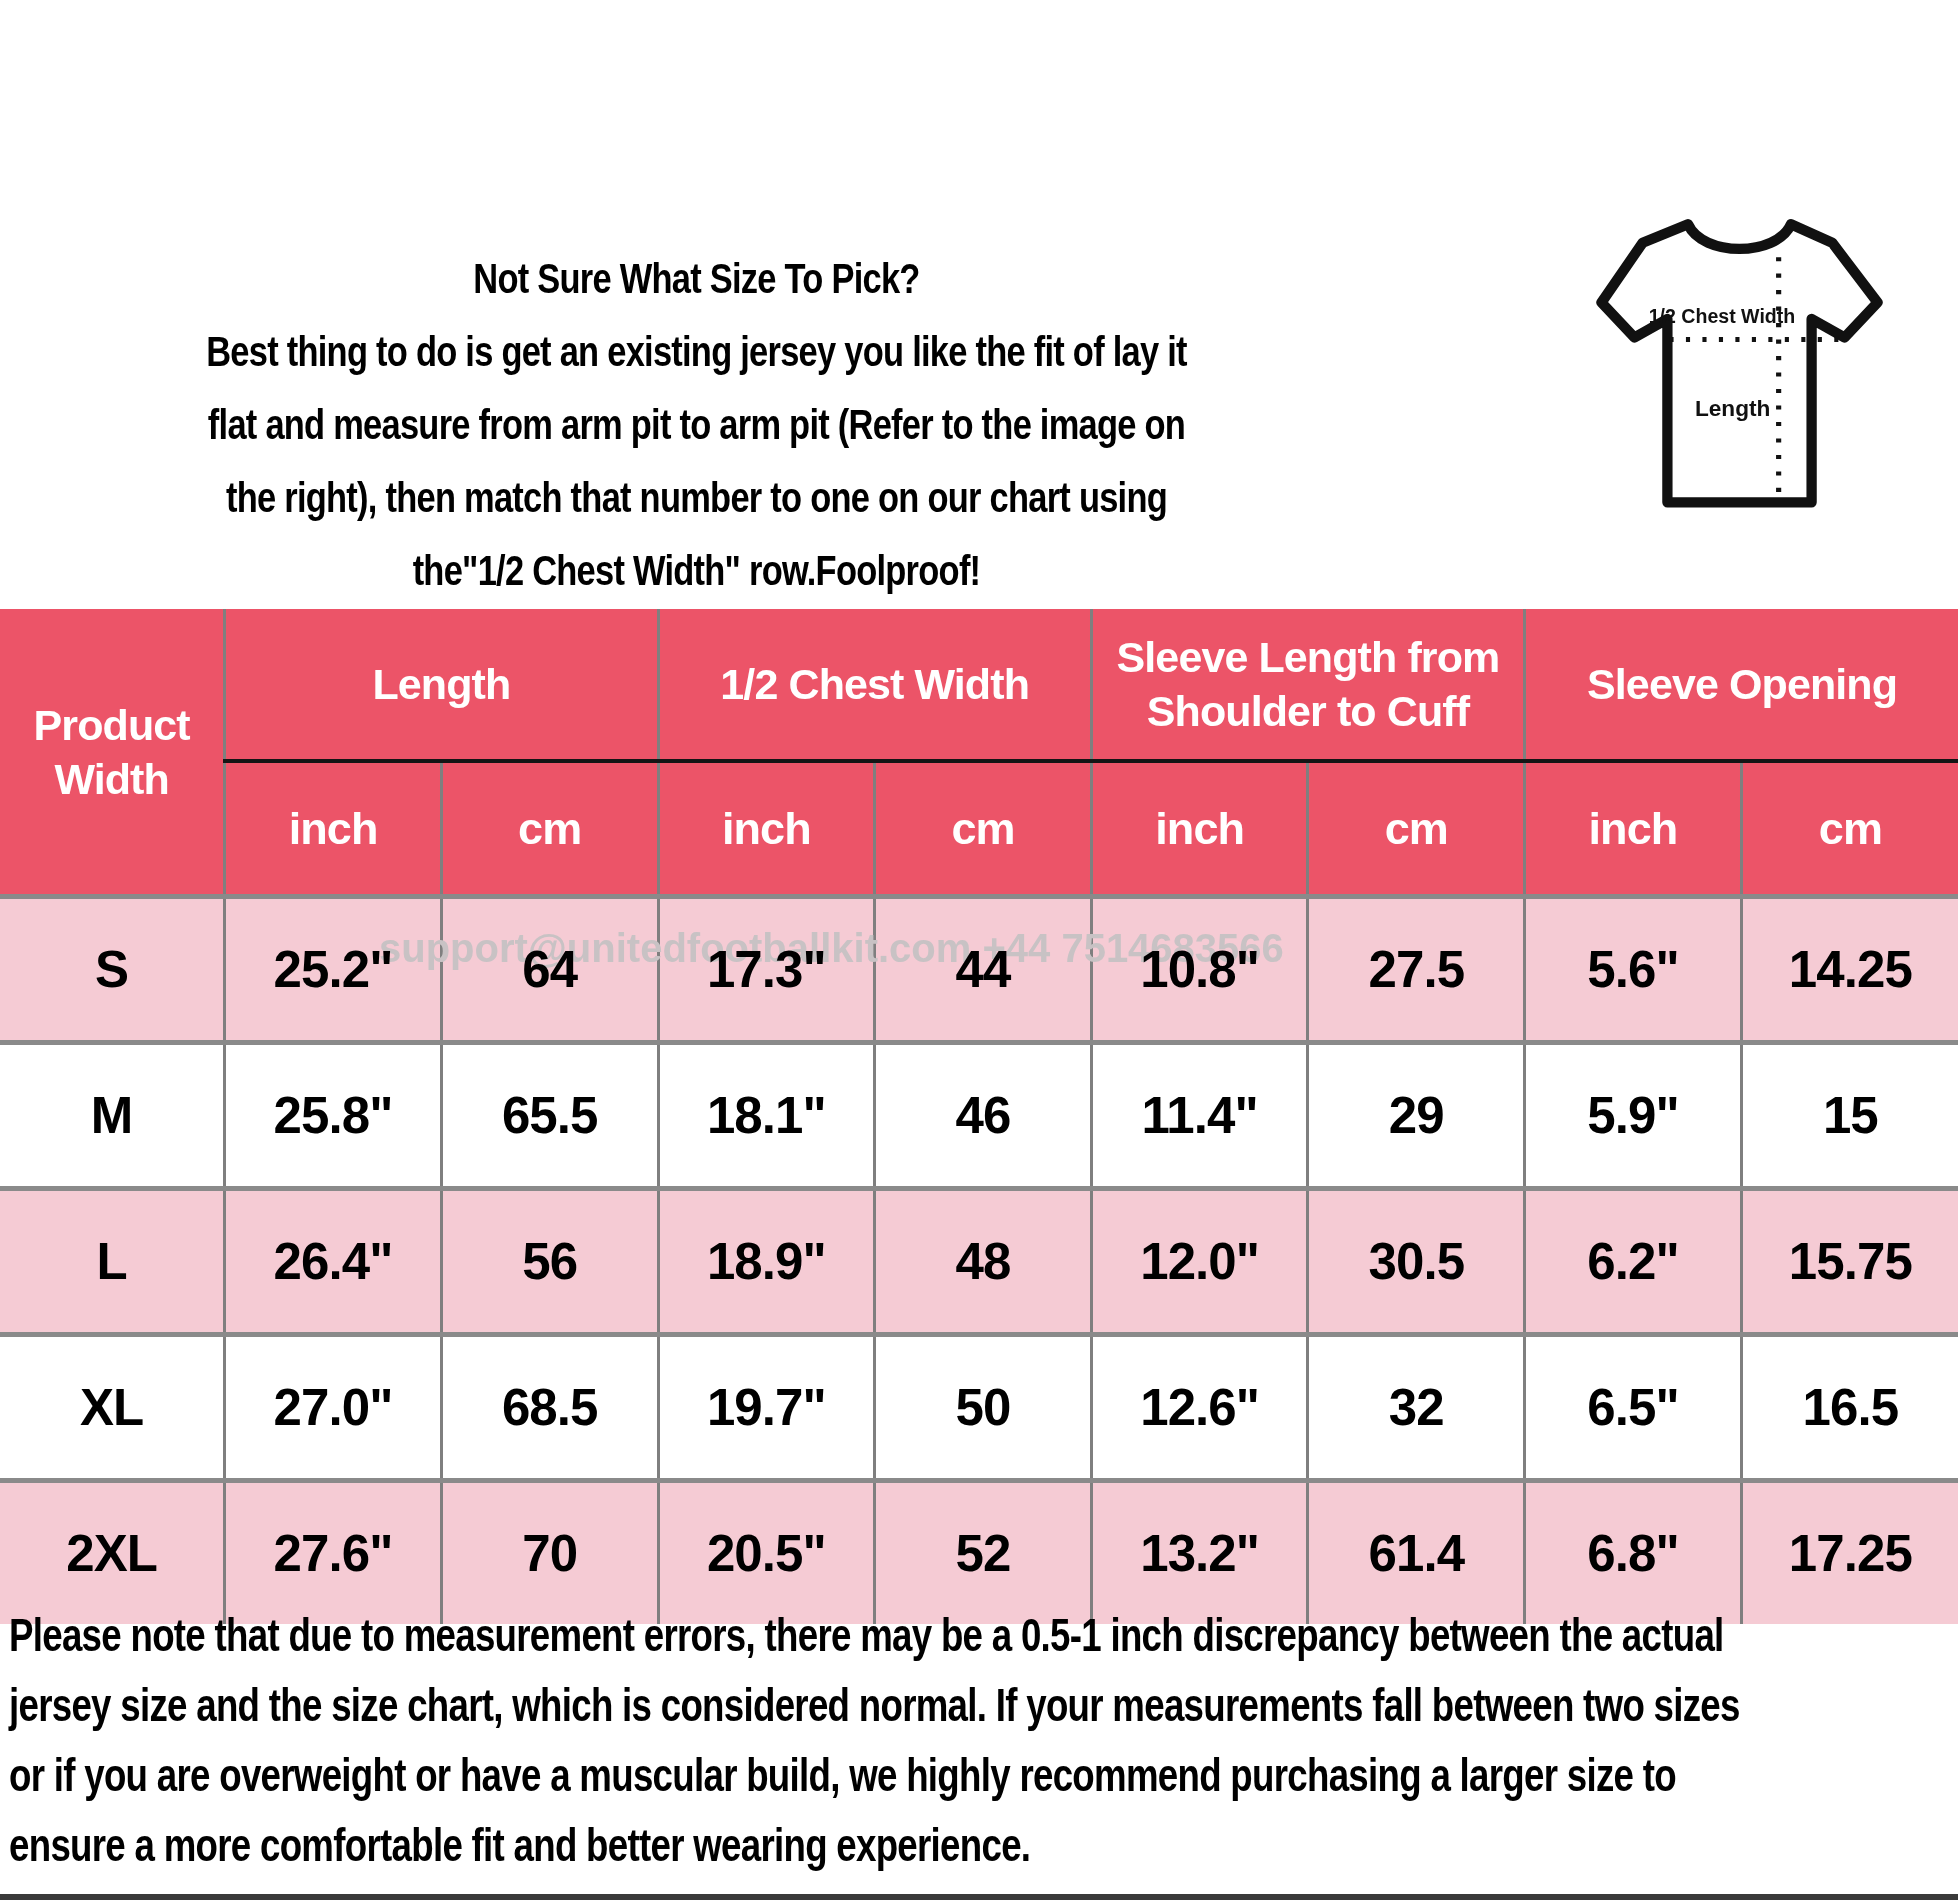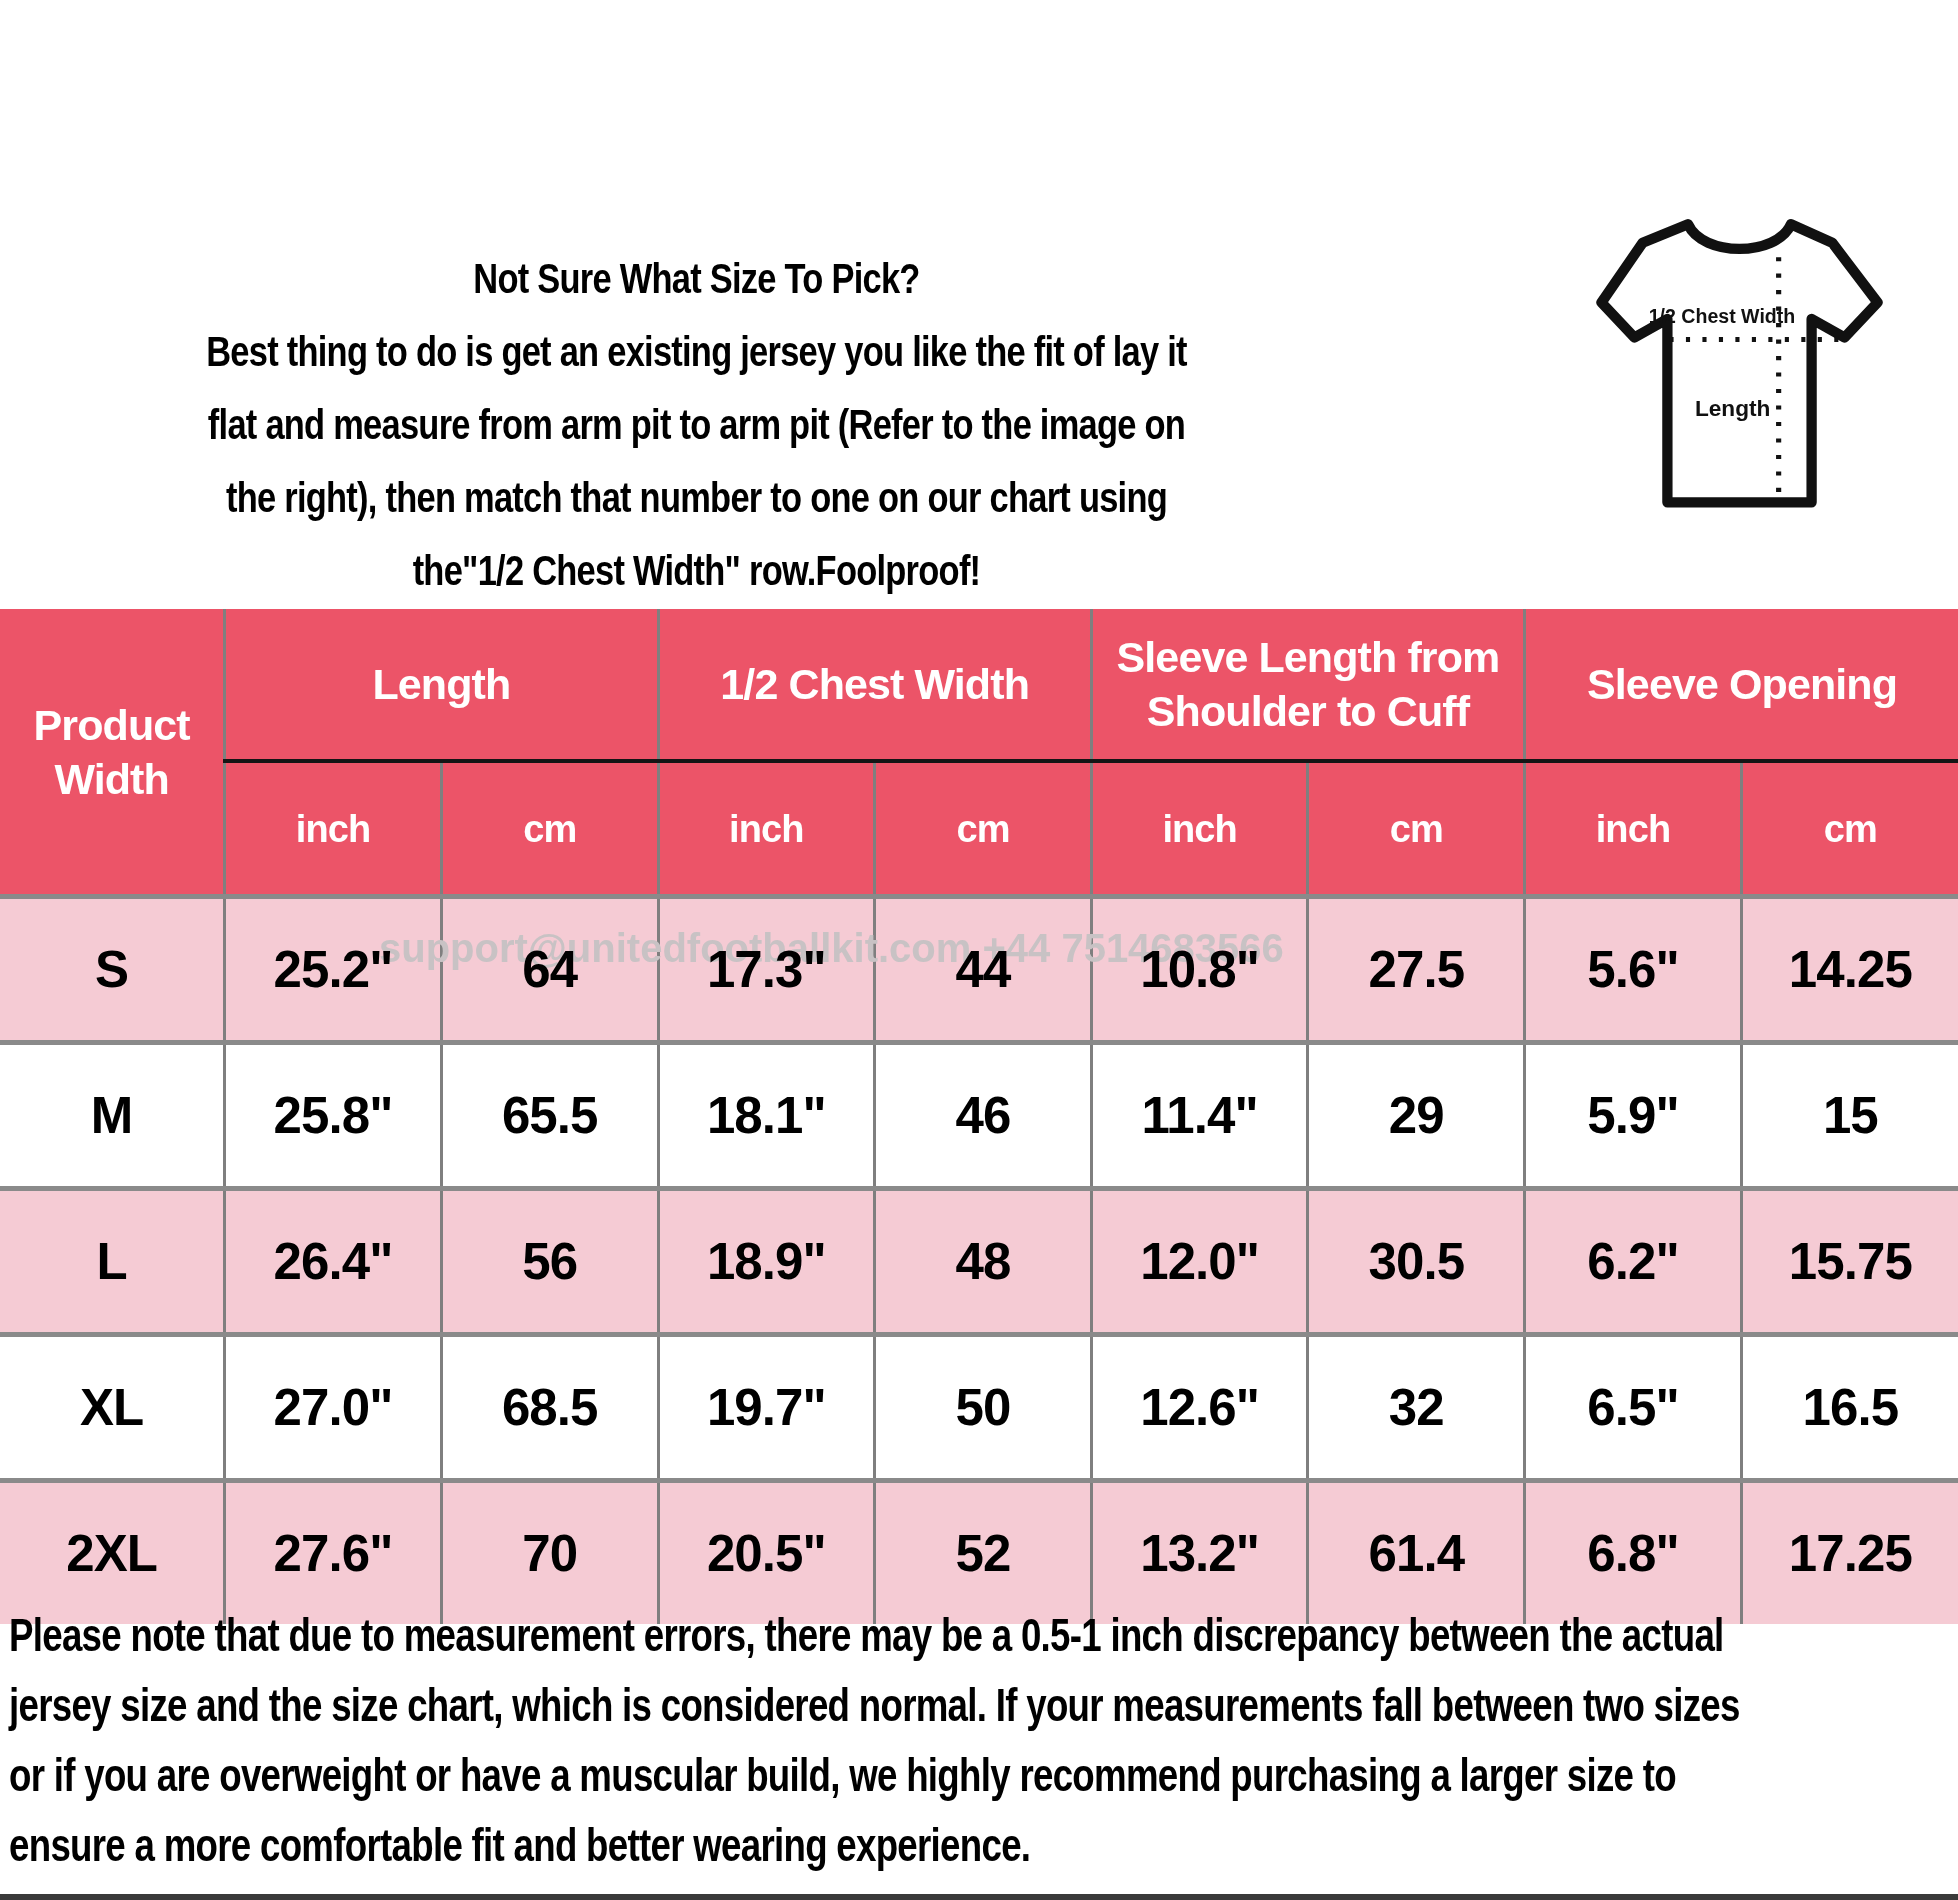--- a/index.html
+++ b/index.html
@@ -37,21 +37,21 @@
     width:100%;height:100%;border-collapse:collapse;table-layout:fixed;
     text-align:center;
   }
   th,td{padding:0;margin:0;}
   thead th{
     background:#EC5468;color:#ffffff;font-size:43px;line-height:54px;
     border-left:3.7px solid #7F7F7F;border-right:3.7px solid #7F7F7F;font-weight:bold;
   }
   thead tr.group-row th{height:150px;}
   thead tr.group-row th.group{border-bottom:4.7px solid #141414;}
-  thead tr.units-row th{height:131px;font-size:38px;border-bottom:3.7px solid #8A8A8A;}
+  thead tr.units-row th{height:131px;font-size:45px;border-bottom:3.7px solid #8A8A8A;}
   th.corner{border-bottom:3.7px solid #8A8A8A;}
   tbody td{
     height:141px;font-size:51px;color:#000;
     border-left:3.7px solid #7F7F7F;border-right:3.7px solid #7F7F7F;
     border-top:5.6px solid #8A8A8A;font-weight:bold;
   }
   tbody tr.pink td{background:#F5CBD4;}
   tbody tr.white td{background:#ffffff;}
   table tr > *:first-child{border-left:none;}
   table tr > *:last-child{border-right:none;}

